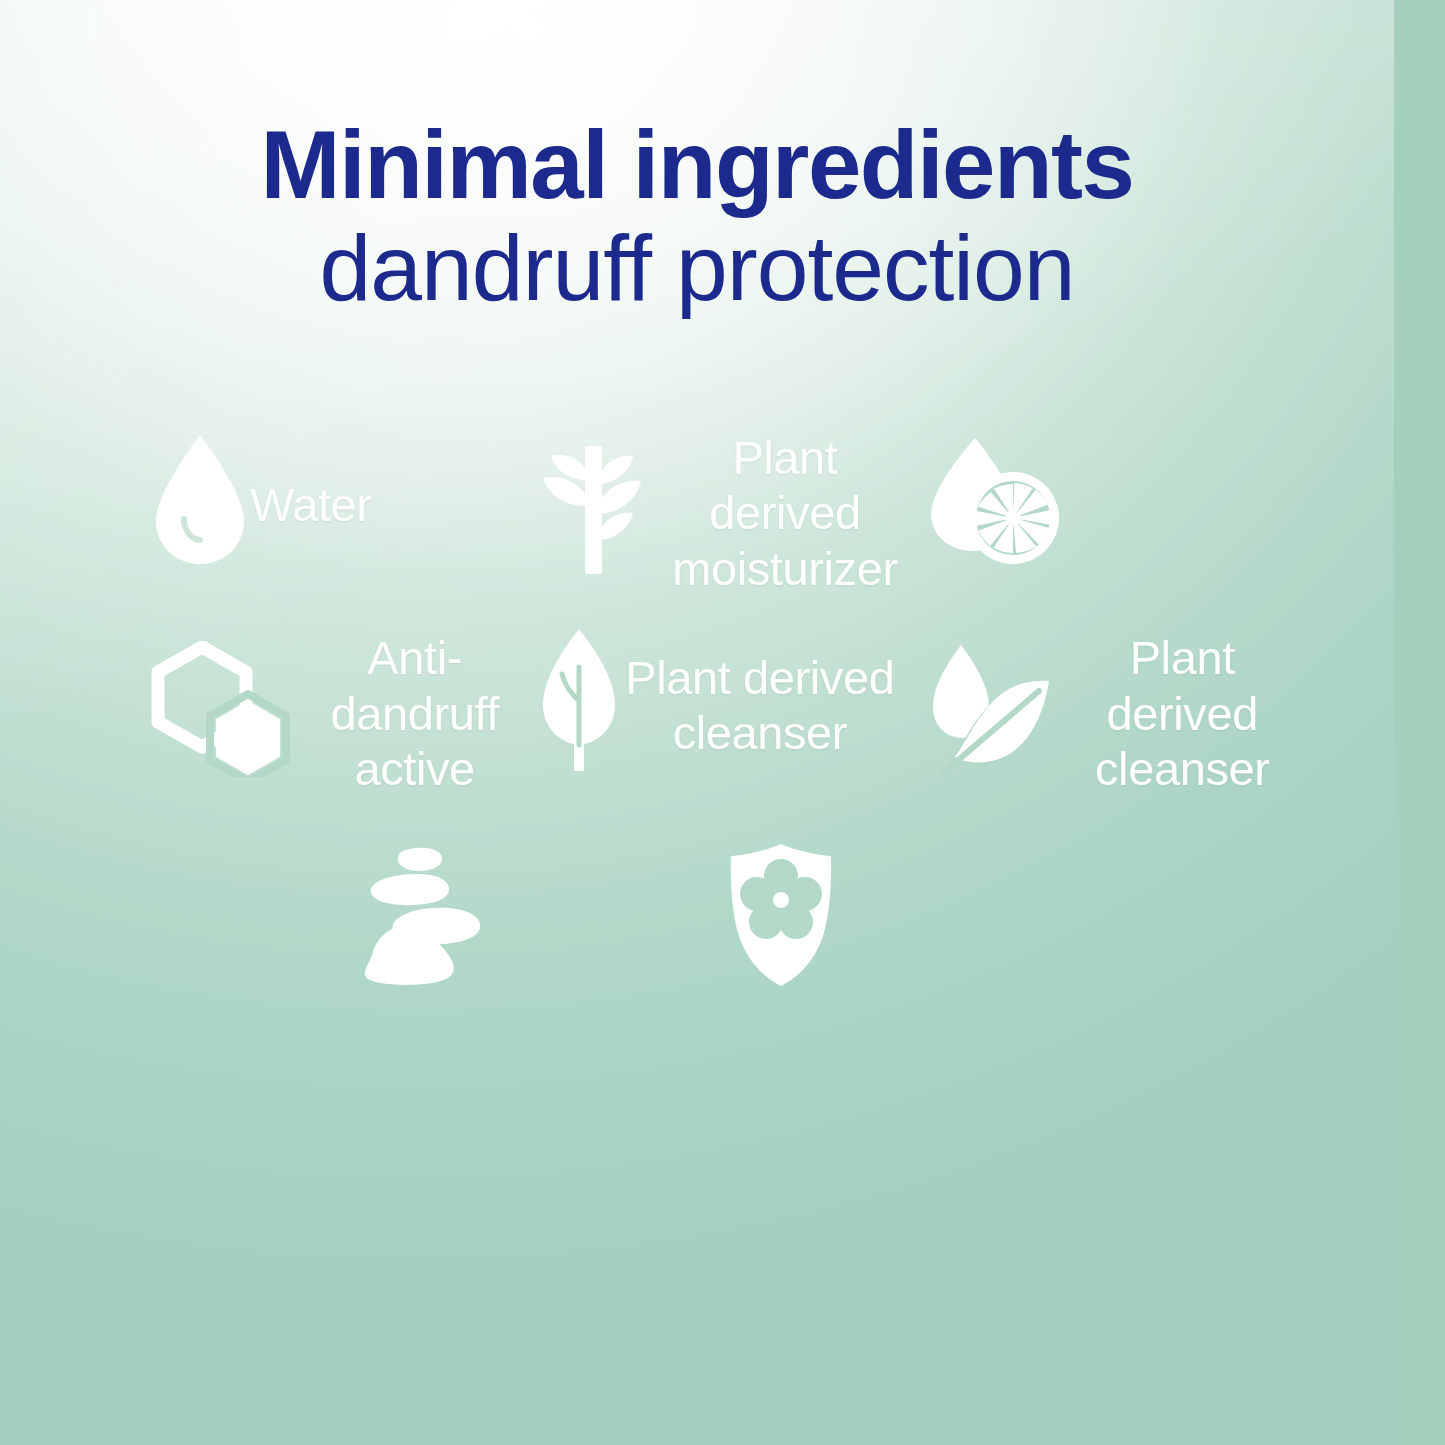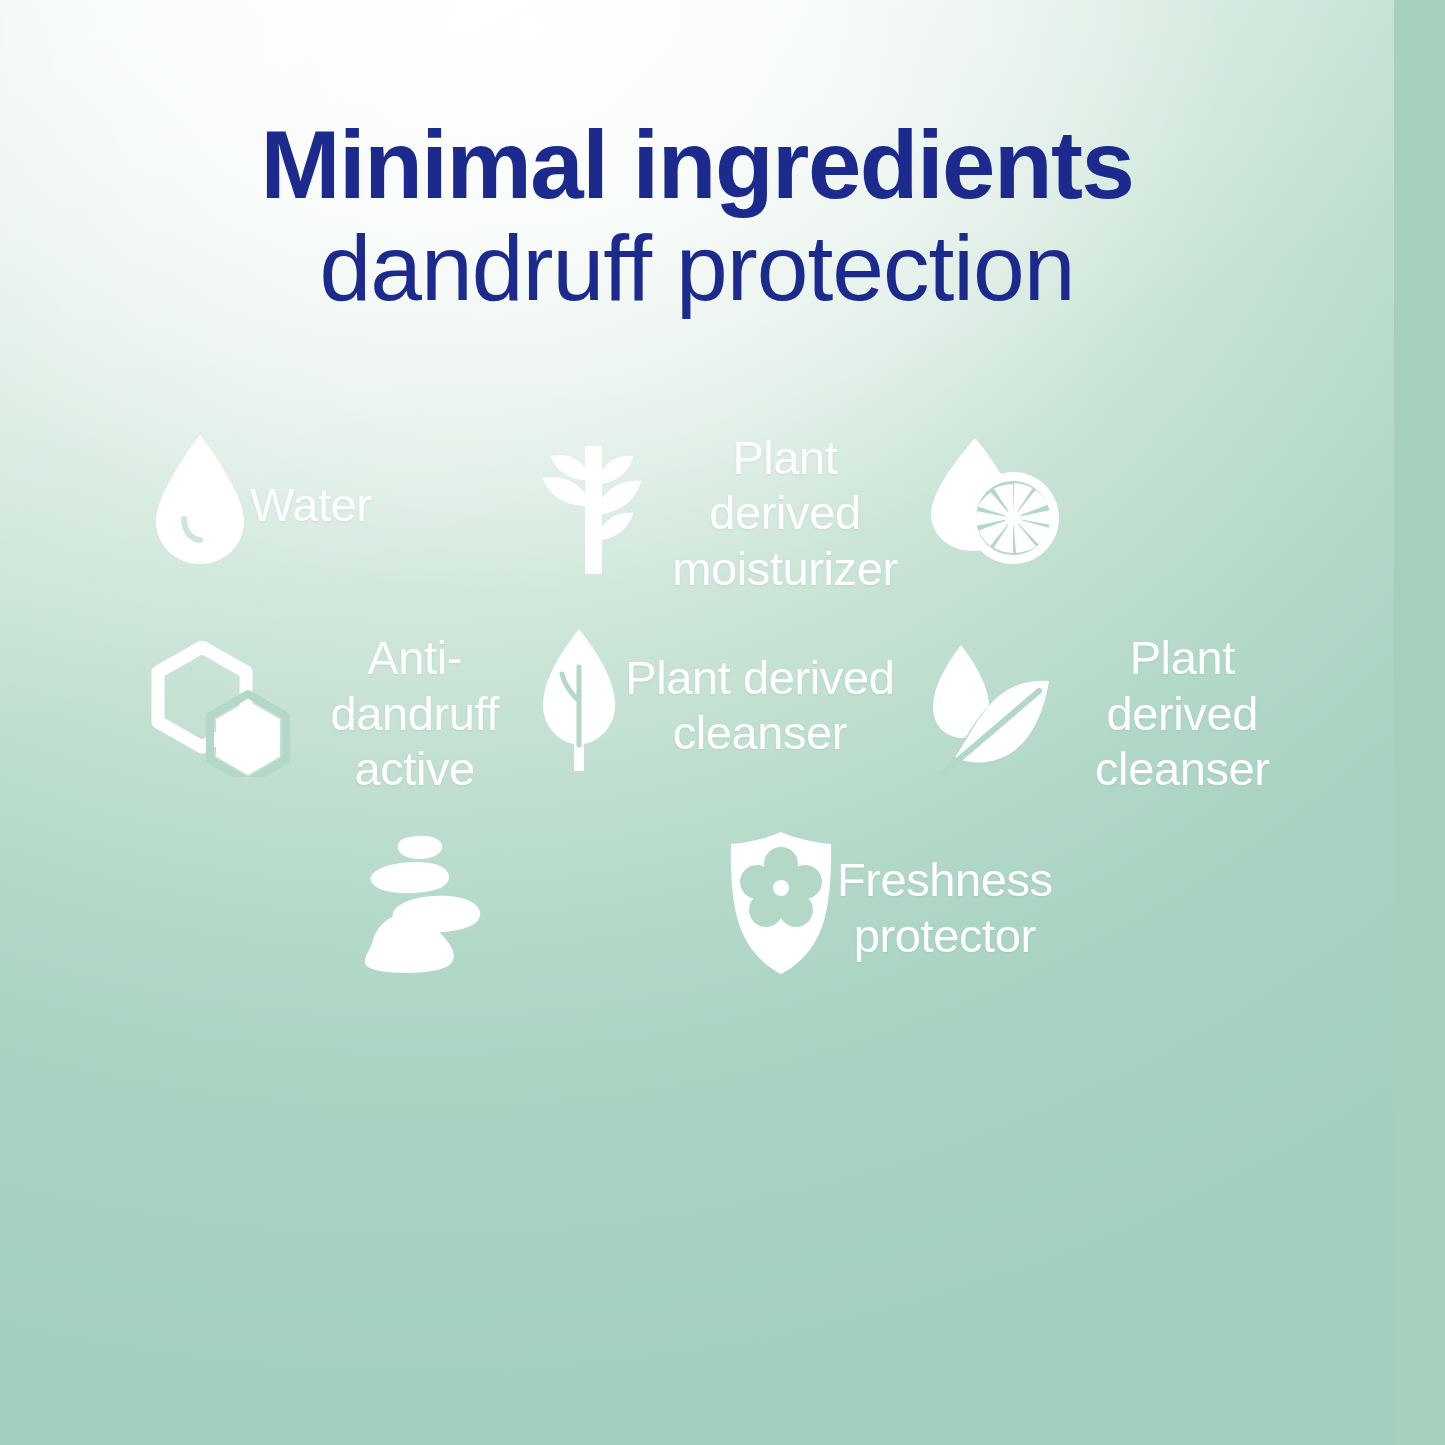--- a/index.html
+++ b/index.html
@@ -79,21 +79,21 @@
     left: 150px;
     width: 1150px;
     z-index: 3;
   }
   .row {
     display: flex;
     justify-content: flex-start;
     align-items: flex-start;
   }
   .row-1 { margin-bottom: 24px; }
-  .row-2 { margin-bottom: 26px; }
+  .row-2 { margin-bottom: 38px; }
   .row-3 { padding-left: 191.6px; }
 
   .cell {
     width: 383.3px;
     display: flex;
     flex-direction: row;
     align-items: center;
     text-align: center;
   }
 
@@ -269,21 +269,19 @@
               <circle cx="56" cy="34" r="17"></circle>
               <circle cx="32" cy="52" r="17"></circle>
               <circle cx="80" cy="52" r="17"></circle>
               <circle cx="41" cy="80" r="17"></circle>
               <circle cx="71" cy="80" r="17"></circle>
               <circle cx="56" cy="58" r="19"></circle>
             </g>
             <circle cx="56" cy="58" r="8" fill="#ffffff"></circle>
           </svg>
         </div>
-        <div class="cell-label">Freshness
-protector</div>
       </div>
 
     </div>
 
   </div>
 
 </div>
 
 </body></html>

